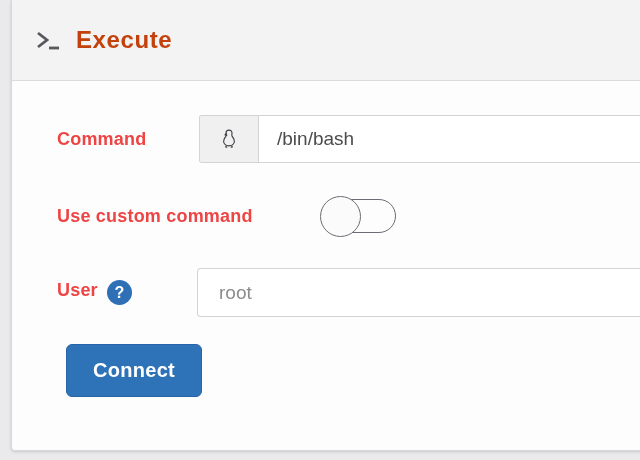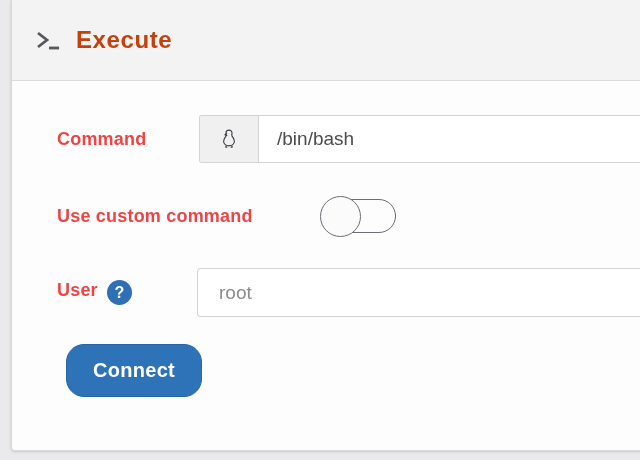--- a/index.html
+++ b/index.html
@@ -120,21 +120,21 @@
     cursor: pointer;
     flex: none;
   }
   .connect-btn {
     margin-top: 27px;
     margin-left: 9px;
     width: 136px;
     height: 53px;
     background: #2e72b7;
     border: 1px solid #2765a8;
-    border-radius: 18px;
+    border-radius: 6px;
     color: #ffffff;
     font-family: "Liberation Sans", sans-serif;
     font-size: 20px;
     font-weight: 700;
     letter-spacing: 0.3px;
     cursor: pointer;
   }
 </style>
 </head>
 <body>

